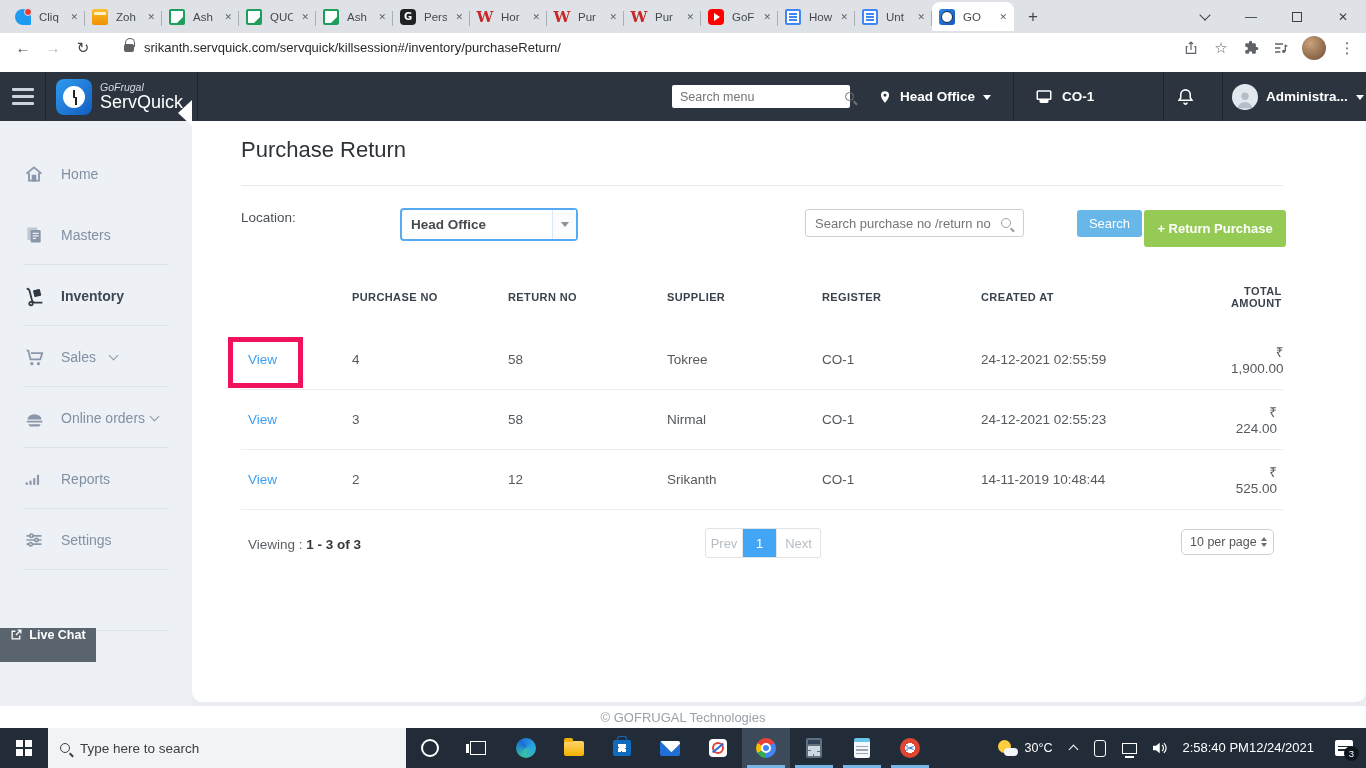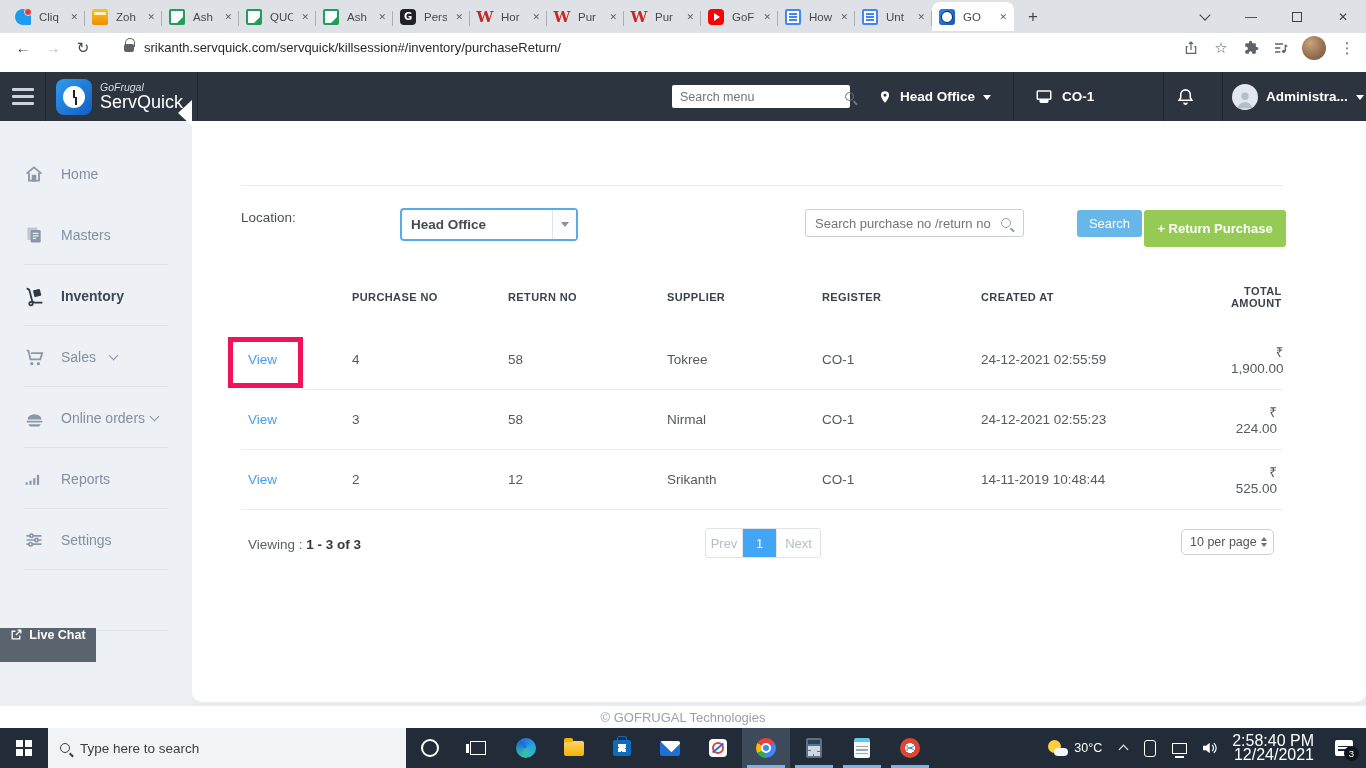--- a/index.html
+++ b/index.html
@@ -162,21 +162,21 @@
 .tray{margin-left:auto;display:flex;align-items:center;height:40px}
 .tray-item{display:flex;align-items:center;justify-content:center;height:40px;cursor:pointer}
 .i-weather{width:20px;height:16px;position:relative;margin-right:6px}
 .i-weather::before{content:"";position:absolute;left:0;top:0;width:13px;height:13px;border-radius:50%;background:#ffce3d}
 .i-weather::after{content:"";position:absolute;right:0;bottom:0;width:14px;height:8px;border-radius:8px;background:#f4f7fa}
 .tray-temp{font-size:12.5px}
 .chev-up{width:7px;height:7px;border-left:1.7px solid #fff;border-top:1.7px solid #fff;transform:rotate(45deg);margin-top:3px}
 .i-tablet{width:12px;height:17px;border:1.6px solid #fff;border-radius:3px}
 .i-net{width:15px;height:11px;border:1.6px solid #fff;position:relative}
 .i-net::after{content:"";position:absolute;left:2px;bottom:-5px;width:9px;height:2px;background:#fff;box-shadow:3px-0px}
-.tray-clock{display:flex;flex-direction:column;align-items:flex-end;font-size:16px;line-height:14px;padding:0 8px}
+.tray-clock{display:flex;flex-direction:row;align-items:flex-end;font-size:13px;line-height:14px;padding:0 8px}
 .i-notif{width:18px;height:16px;background:#fff;border-radius:2px;position:relative;display:flex;flex-direction:column;justify-content:center;gap:2px;padding:0 3px}
 .i-notif i{height:1.5px;background:#222c39}
 .notif-badge{position:absolute;right:-6px;bottom:-5px;width:15px;height:15px;border-radius:50%;background:#10161d;color:#fff;font-size:9.5px;display:flex;align-items:center;justify-content:center}
 </style>
 </head>
 <body>
 
 <div class="stage">
 
   <div id="tabstrip">
@@ -432,20 +432,21 @@
 
   <div id="livechat">
     <svg width="13" height="13" viewBox="0 0 24 24" fill="none" stroke="#fff" stroke-width="2.4">
         <path d="M14 4h6v6M20 4l-9 9"></path>
         <path d="M18 14v6H4V6h6"></path>
       </svg>
     <span>Live Chat</span>
   </div>
 
   <div id="card">
+    <div class="page-title">Purchase Return</div>
     <div class="cdiv"></div>
 
     <div class="loc-label">Location:</div>
     <div class="loc-select">
       <span class="val">Head Office</span>
       <span class="loc-caretbox">
           <span class="tri-down"></span>
         </span>
     </div>
 

